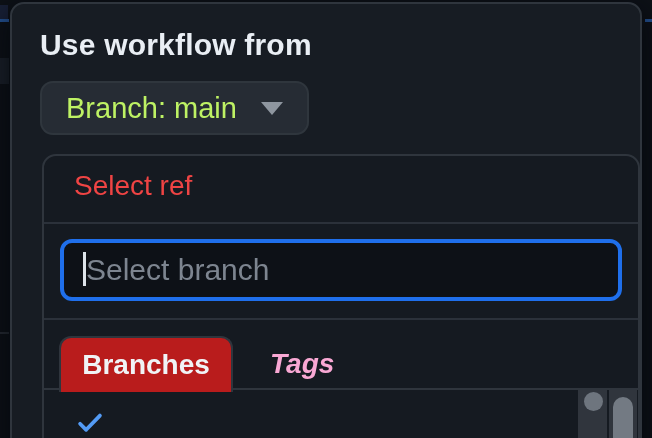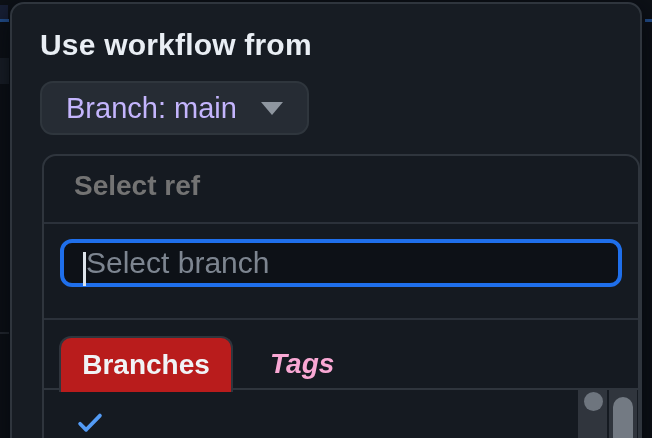--- a/index.html
+++ b/index.html
@@ -22,43 +22,43 @@
     background:#171c23;box-shadow:0 8px 30px rgba(1,4,9,.8);
   }
   .popover-title{
     position:absolute;left:28px;top:24px;margin:0;
     font-size:30px;font-weight:700;color:#e9eef4;letter-spacing:.2px;
   }
   .branch-btn{
     position:absolute;left:28px;top:77px;height:54px;
     display:inline-flex;align-items:center;gap:24px;padding:0 24px;
     background:#262c34;border:2px solid rgba(205,217,229,0.06);border-radius:13px;
-    color:#c4b5fd;font-size:29px;font-family:inherit;cursor:pointer;
+    color:#bef264;font-size:29px;font-family:inherit;cursor:pointer;
   }
   .caret-down{
     width:0;height:0;border-left:11px solid transparent;border-right:11px solid transparent;
     border-top:13px solid #8e969f;
   }
 
   
   .panel{
     position:absolute;left:30px;top:150px;width:598px;height:330px;
     box-sizing:border-box;border:2px solid #2f353d;border-radius:14px;
     background:#151a21;
   }
   .panel-title{
     position:absolute;left:30px;top:14px;
-    font-size:28px;font-weight:700;color:#737373;
+    font-size:28px;font-weight:400;color:#ef4444;
   }
   .divider{position:absolute;left:0;width:594px;height:2px;background:#2b313a;}
   .divider.d1{top:66px;}
   .divider.d2{top:162px;}
 
   .ref-input{
-    position:absolute;left:16px;top:83px;width:562px;height:48px;
+    position:absolute;left:16px;top:83px;width:562px;height:62px;
     box-sizing:border-box;border:4px solid #1f6feb;border-radius:12px;
     background:#0d1117;color:#e6edf3;font-size:30px;font-family:inherit;
     padding:0 0 0 22px;outline:none;
   }
   .ref-input::placeholder{color:#7d8590;opacity:1;}
   .text-cursor{position:absolute;left:39px;top:96px;width:3px;height:34px;background:#dde4ea;}
 
   .tab-line{position:absolute;left:0;top:232px;width:594px;height:2px;background:#2f353d;}
   .tab-branches{
     position:absolute;left:15px;top:180px;width:174px;height:56px;

